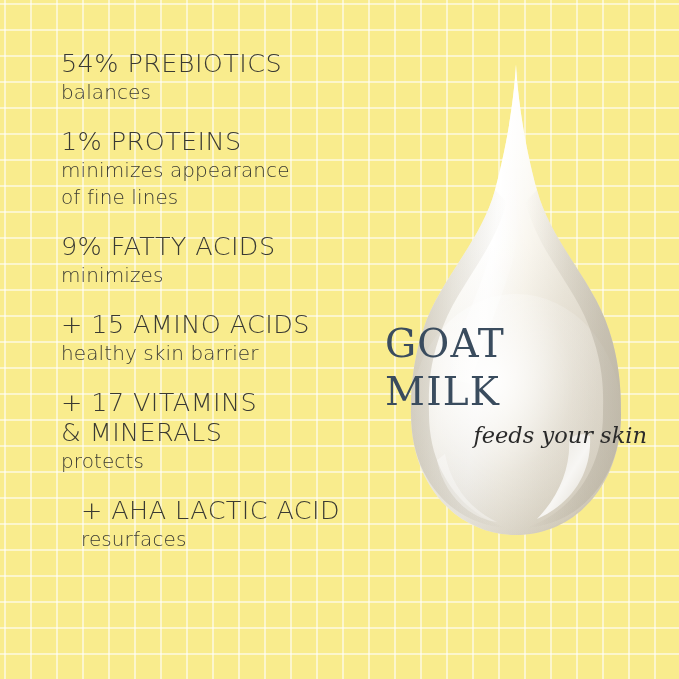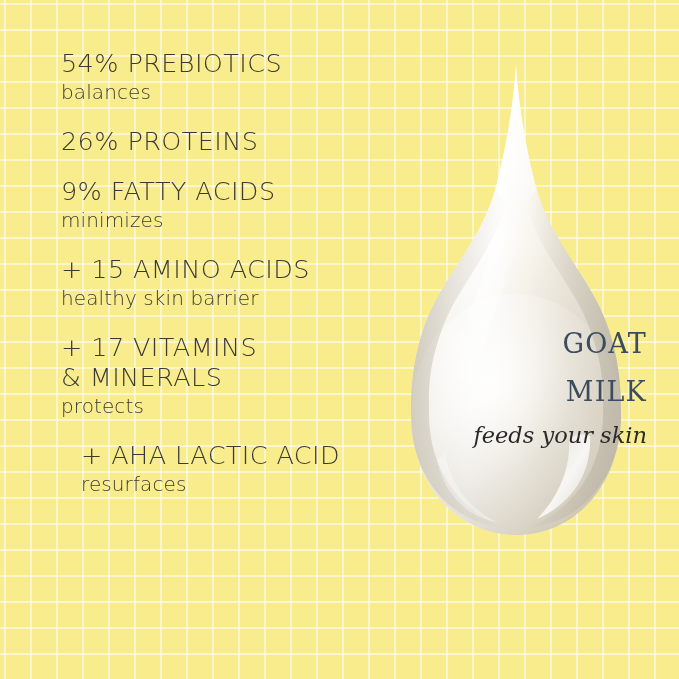--- a/index.html
+++ b/index.html
@@ -89,26 +89,26 @@
     text-align: center;
     pointer-events: none;
   }
   #droplet-title {
     position: absolute;
     left: 0;
     top: 258px;
     width: 262px;
     font-family: "DejaVu Serif", serif;
     font-weight: 400;
-    font-size: 27px;
+    font-size: 39px;
     line-height: 48px;
     letter-spacing: 1.2px;
     color: #3a4c5e;
     white-space: pre-line;
-    text-align: right;
+    text-align: left;
   }
   #droplet-tagline {
     position: absolute;
     left: 0;
     top: 360px;
     width: 262px;
     font-family: "DejaVu Serif", serif;
     font-style: italic;
     font-weight: 400;
     font-size: 22.5px;
@@ -124,21 +124,23 @@
 <div id="page">
 
   <div id="ingredient-list">
 
     <div class="ingredient-item">
       <div class="ingredient-name">54% PREBIOTICS</div>
       <div class="ingredient-benefit">balances</div>
     </div>
 
     <div class="ingredient-item">
-      <div class="ingredient-name">26% PROTEINS</div>
+      <div class="ingredient-name">1% PROTEINS</div>
+      <div class="ingredient-benefit">minimizes appearance
+of fine lines</div>
     </div>
 
     <div class="ingredient-item">
       <div class="ingredient-name">9% FATTY ACIDS</div>
       <div class="ingredient-benefit">minimizes</div>
     </div>
 
     <div class="ingredient-item">
       <div class="ingredient-name">+ 15 AMINO ACIDS</div>
       <div class="ingredient-benefit">healthy skin barrier</div>

